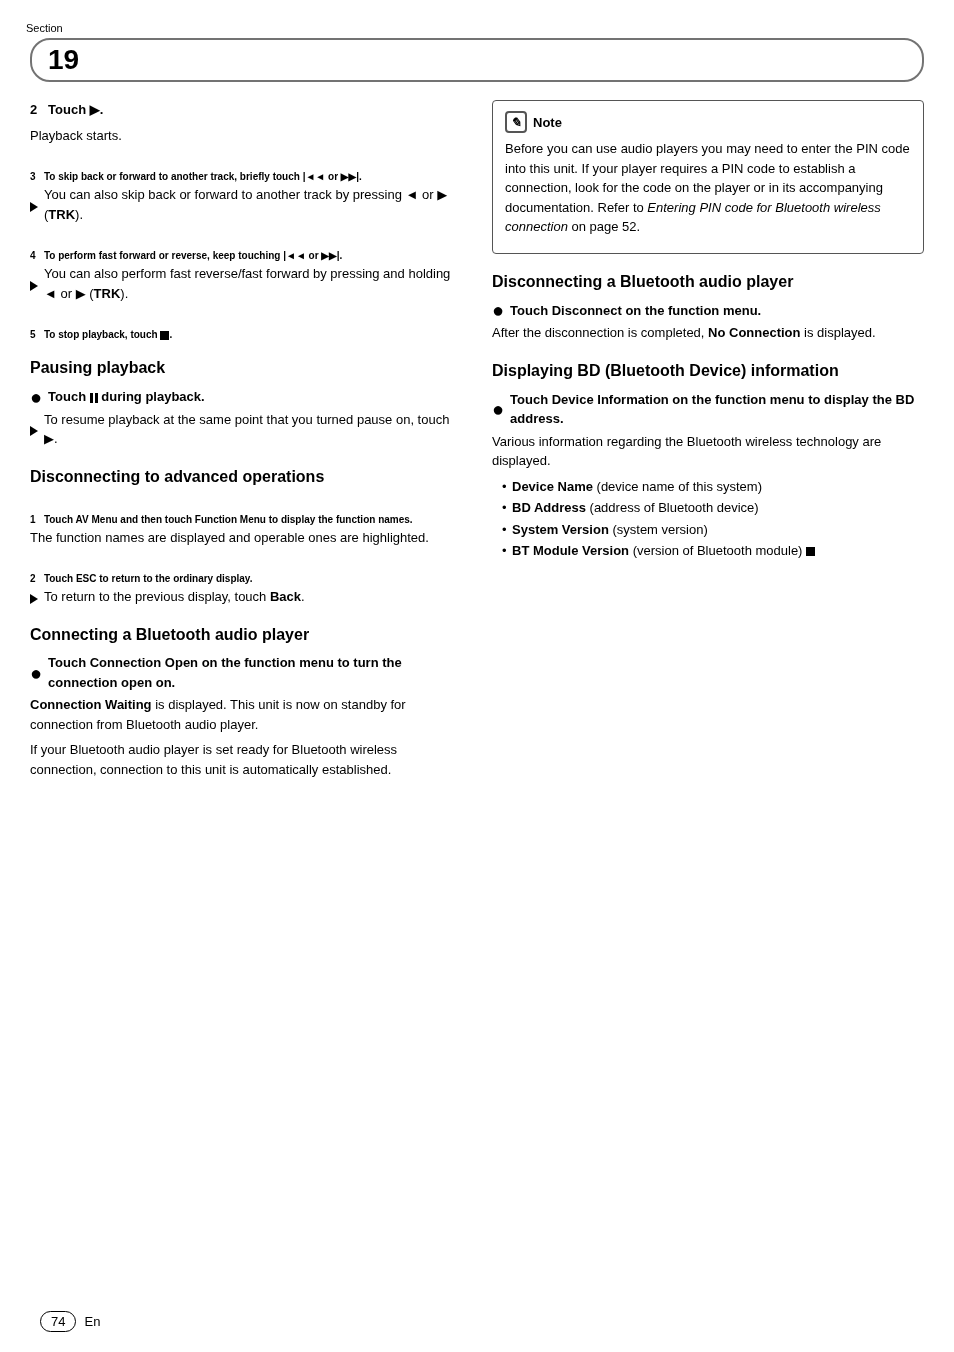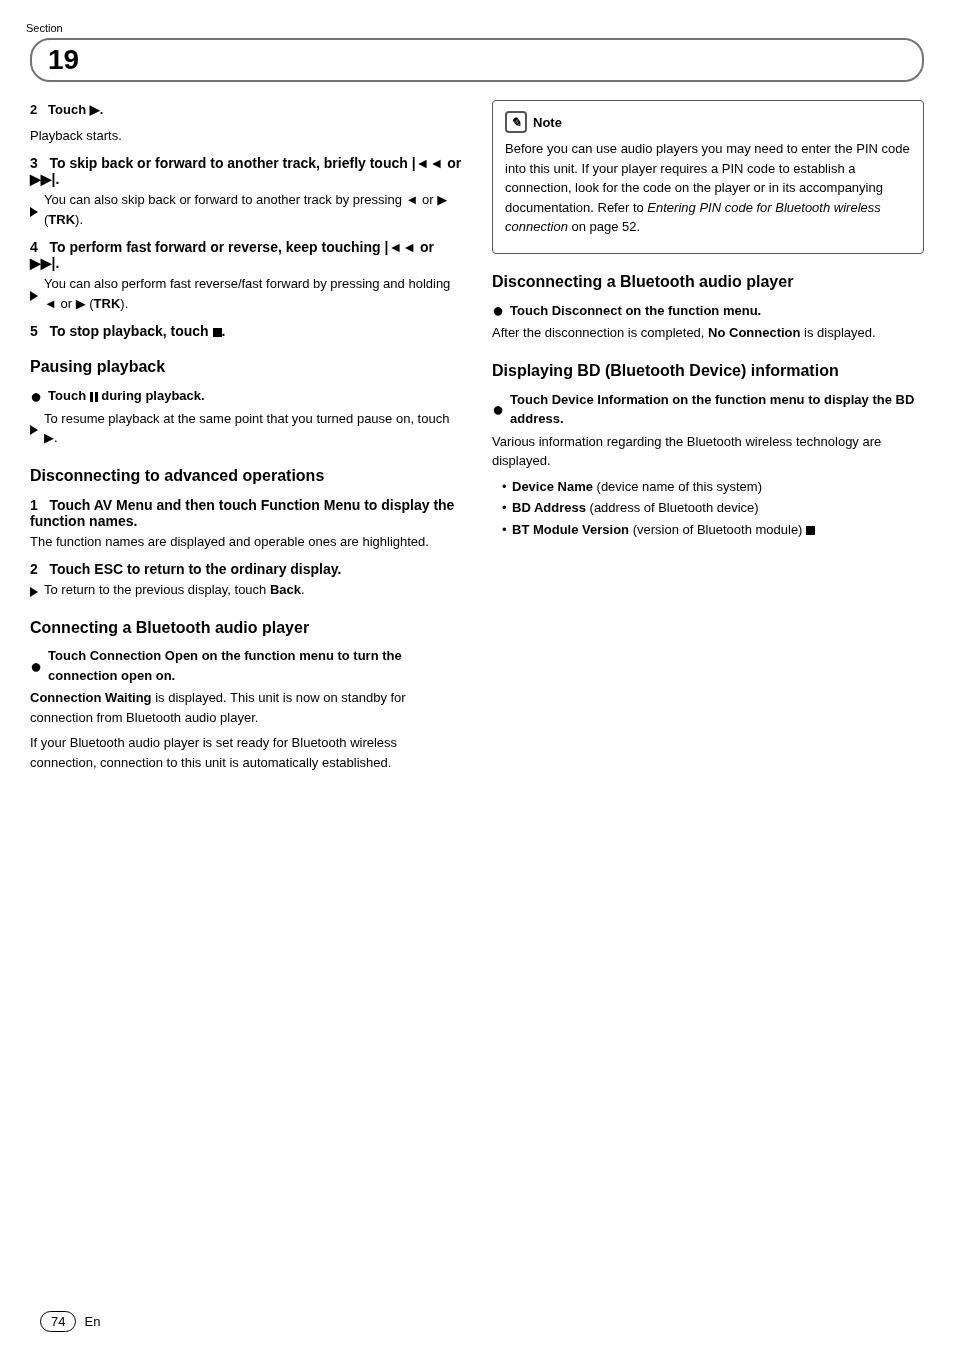--- a/index.html
+++ b/index.html
@@ -51,22 +51,22 @@
     .subsection-title {
       font-size: 16px;
       font-weight: bold;
       margin-bottom: 8px;
       margin-top: 18px;
       line-height: 1.3;
     }
     .step-heading {
       font-weight: bold;
       margin-bottom: 3px;
-      margin-top: 10px;
-      font-size: 14px;
+      margin-top: 26px;
+      font-size: 10px;
     }
     p {
       margin-bottom: 6px;
       line-height: 1.5;
     }
     .bullet-item {
       display: flex;
       align-items: center;
       margin-bottom: 3px;
       line-height: 1.5;
@@ -280,20 +280,21 @@
 
       <div class="subsection-title">Displaying BD (Bluetooth Device) information</div>
       <div class="bullet-item">
         <span class="bullet-dot">●</span>
         <span><strong>Touch Device Information on the function menu to display the BD address.</strong></span>
       </div>
       <p>Various information regarding the Bluetooth wireless technology are displayed.</p>
       <ul class="bullet-list">
         <li><strong>Device Name</strong> (device name of this system)</li>
         <li><strong>BD Address</strong> (address of Bluetooth device)</li>
+        <li><strong>System Version</strong> (system version)</li>
         <li><strong>BT Module Version</strong> (version of Bluetooth module)<span class="stop-icon" style="margin-left:4px;"></span></li>
       </ul>
 
     </div>
   </div>
 
   <div class="footer">
     <span class="page-num-box">74</span>
     <span class="en-label">En</span>
   </div>

